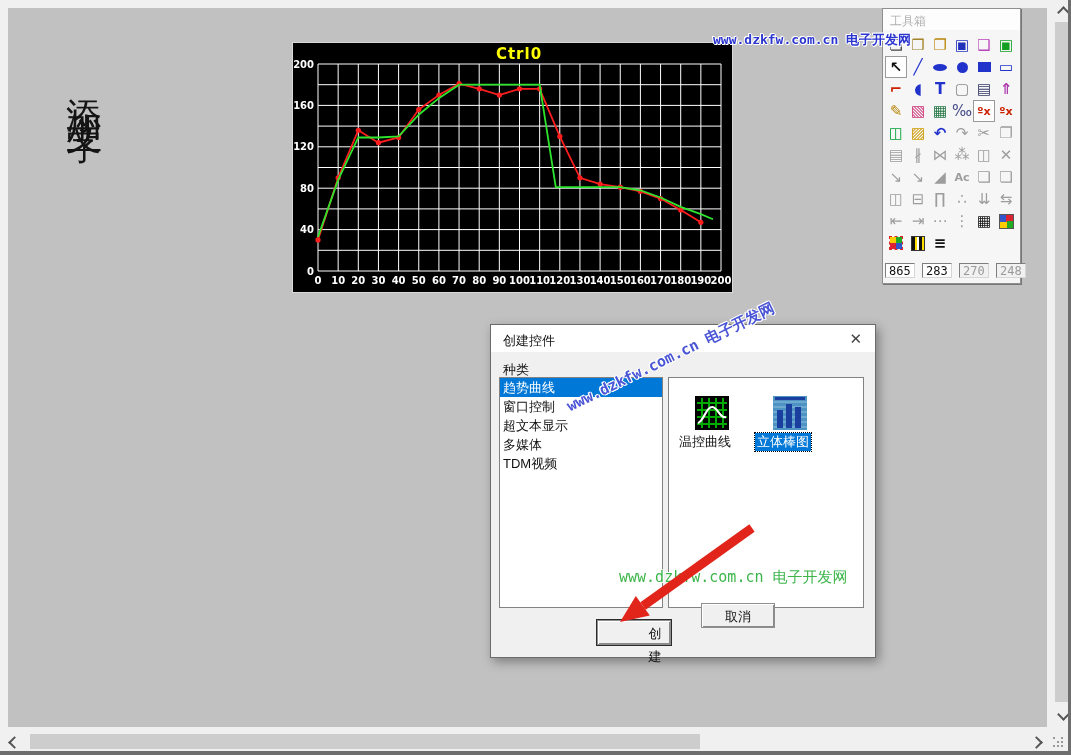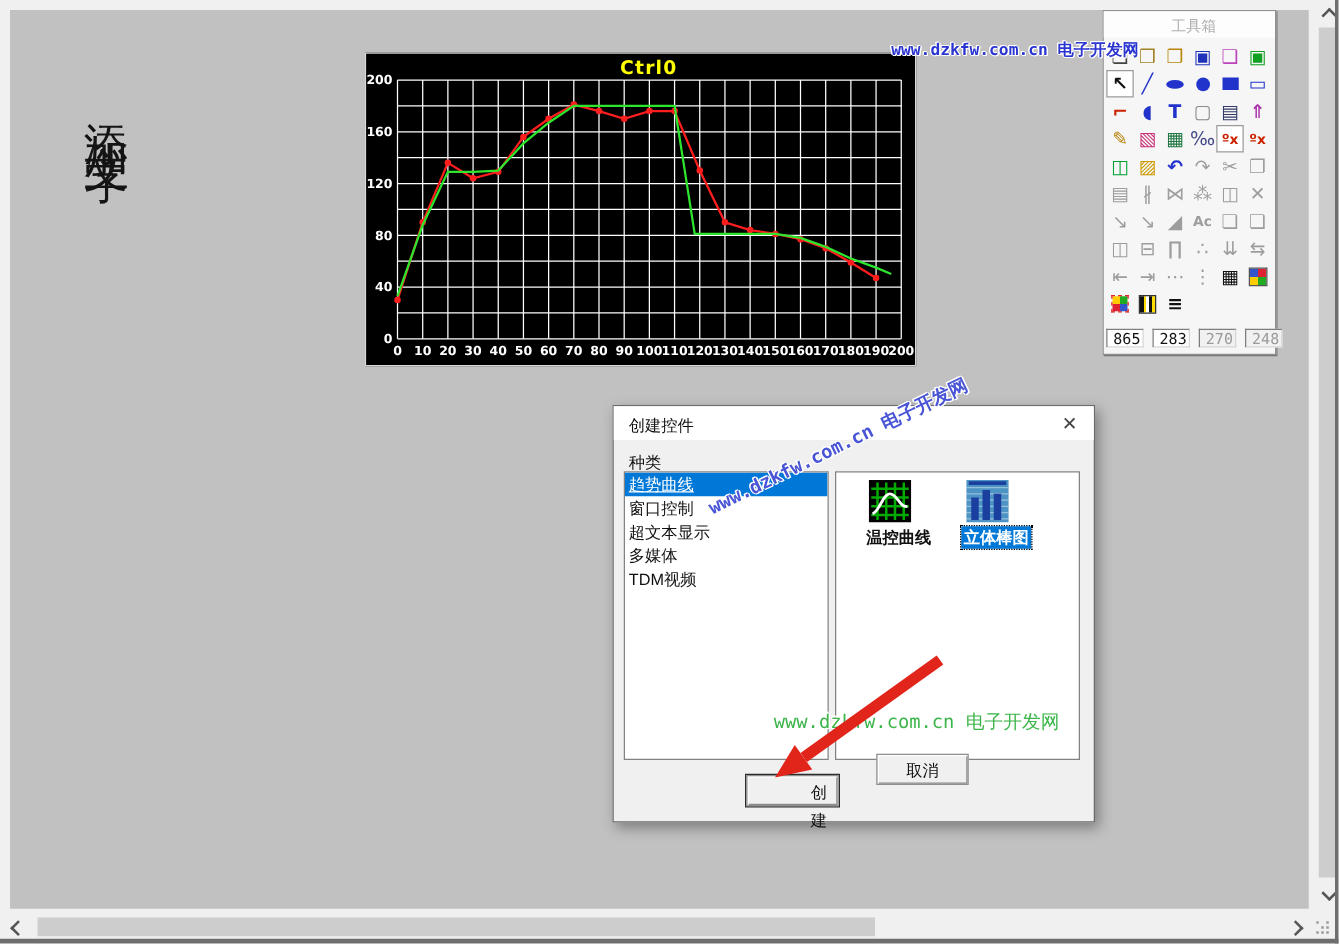--- a/index.html
+++ b/index.html
@@ -9,21 +9,21 @@
   .canvas{position:absolute;left:8px;top:8px;width:1039px;height:719px;background:#c1c1c1;}
   .vtext{position:absolute;left:58px;top:62px;writing-mode:vertical-rl;
          font-family:"DejaVu Serif","Liberation Serif",serif;font-size:36px;color:#141414;
          letter-spacing:9px;line-height:1;}
   
   .chart{position:absolute;left:292px;top:42px;width:439px;height:249px;background:#000;
          border:1px solid #d9d9d9;box-sizing:content-box;}
   .chart svg{display:block;}
   
   .toolbox{position:absolute;left:882px;top:8px;width:139px;height:276px;background:#f6f6f6;
-           border:1px solid #8f8f8f;box-shadow:1px 1px 0 #777;box-sizing:border-box;text-align:center;}
+           border:1px solid #8f8f8f;box-shadow:1px 1px 0 #777;box-sizing:border-box;}
   .tb-title{height:21px;background:#fdfdfd;color:#b0b0b0;font-size:12px;padding:4px 0 0 7px;box-sizing:border-box;}
   .tb-grid{position:absolute;left:2px;top:25px;width:134px;display:grid;
            grid-template-columns:repeat(6,22px);grid-auto-rows:22px;justify-items:center;align-items:center;}
   .tb-cell{width:20px;height:20px;display:flex;align-items:center;justify-content:center;
            font:15px "DejaVu Sans",sans-serif;border:1px solid transparent;cursor:default;user-select:none;}
   .tb-cell.sel{background:#fff;border:1px solid #9a9a9a;}
   .tb-cell.small{font-size:11px;font-weight:bold;}
   .tb-cell.boldg{font-weight:bold;}
   .shp{display:inline-block;}
   .shp.ellipse{width:14px;height:7px;border-radius:50%;}
@@ -43,24 +43,24 @@
   
   .dialog{position:absolute;left:490px;top:324px;width:384px;height:332px;background:#f0f0f0;
           border:1px solid #6b6b6b;box-shadow:3px 4px 10px rgba(0,0,0,.35);z-index:20;box-sizing:content-box;}
   .dlg-titlebar{position:absolute;left:0;top:0;width:100%;height:27px;background:#ffffff;}
   .dlg-title{position:absolute;left:12px;top:7px;font-size:13px;color:#111;}
   .dlg-close{position:absolute;right:13px;top:5px;font-size:15px;color:#444;cursor:default;}
   .dlg-cat{position:absolute;left:12px;top:36px;font-size:13px;color:#111;}
   .dlg-list{position:absolute;left:8px;top:52px;width:162px;height:229px;background:#fff;
             border:1px solid #828282;overflow:hidden;}
   .dlg-item{height:19px;line-height:19px;font-size:13px;color:#111;padding-left:3px;white-space:nowrap;}
-  .dlg-item.sel{background:#0078d7;color:#fff;text-decoration:underline;}
+  .dlg-item.sel{background:#0078d7;color:#fff;}
   .dlg-panel{position:absolute;left:177px;top:52px;width:194px;height:229px;background:#fff;
              border:1px solid #828282;}
-  .ctrl-item{position:absolute;top:6px;width:70px;text-align:right;font-weight:bold;}
+  .ctrl-item{position:absolute;top:18px;width:70px;text-align:left;}
   .ctrl-icon{width:34px;height:34px;margin:0 auto;}
   .ctrl-label{display:inline-block;margin-top:3px;font-size:13px;color:#111;padding:0 2px;white-space:nowrap;}
   .ctrl-label.sel{background:#0078d7;color:#fff;outline:1px dotted #000;}
   .wm-green{position:absolute;left:128px;top:243px;font:15px "DejaVu Sans Mono","Liberation Mono",monospace;
             color:#3cb54a;white-space:nowrap;z-index:5;}
   .btn{position:absolute;width:74px;height:25px;background:#f0f0f0;border:1px solid #8e8e8e;
        box-shadow:inset 1px 1px 0 #fff,inset -1px -1px 0 #8a8a8a;
        font-size:13px;color:#111;text-align:center;line-height:23px;box-sizing:border-box;cursor:default;}
   .btn.default{box-shadow:0 0 0 1px #2b2b2b,inset 1px 1px 0 #fff,inset -1px -1px 0 #8a8a8a;}
   .btn-create{left:106px;top:295px;padding-left:48px;}

